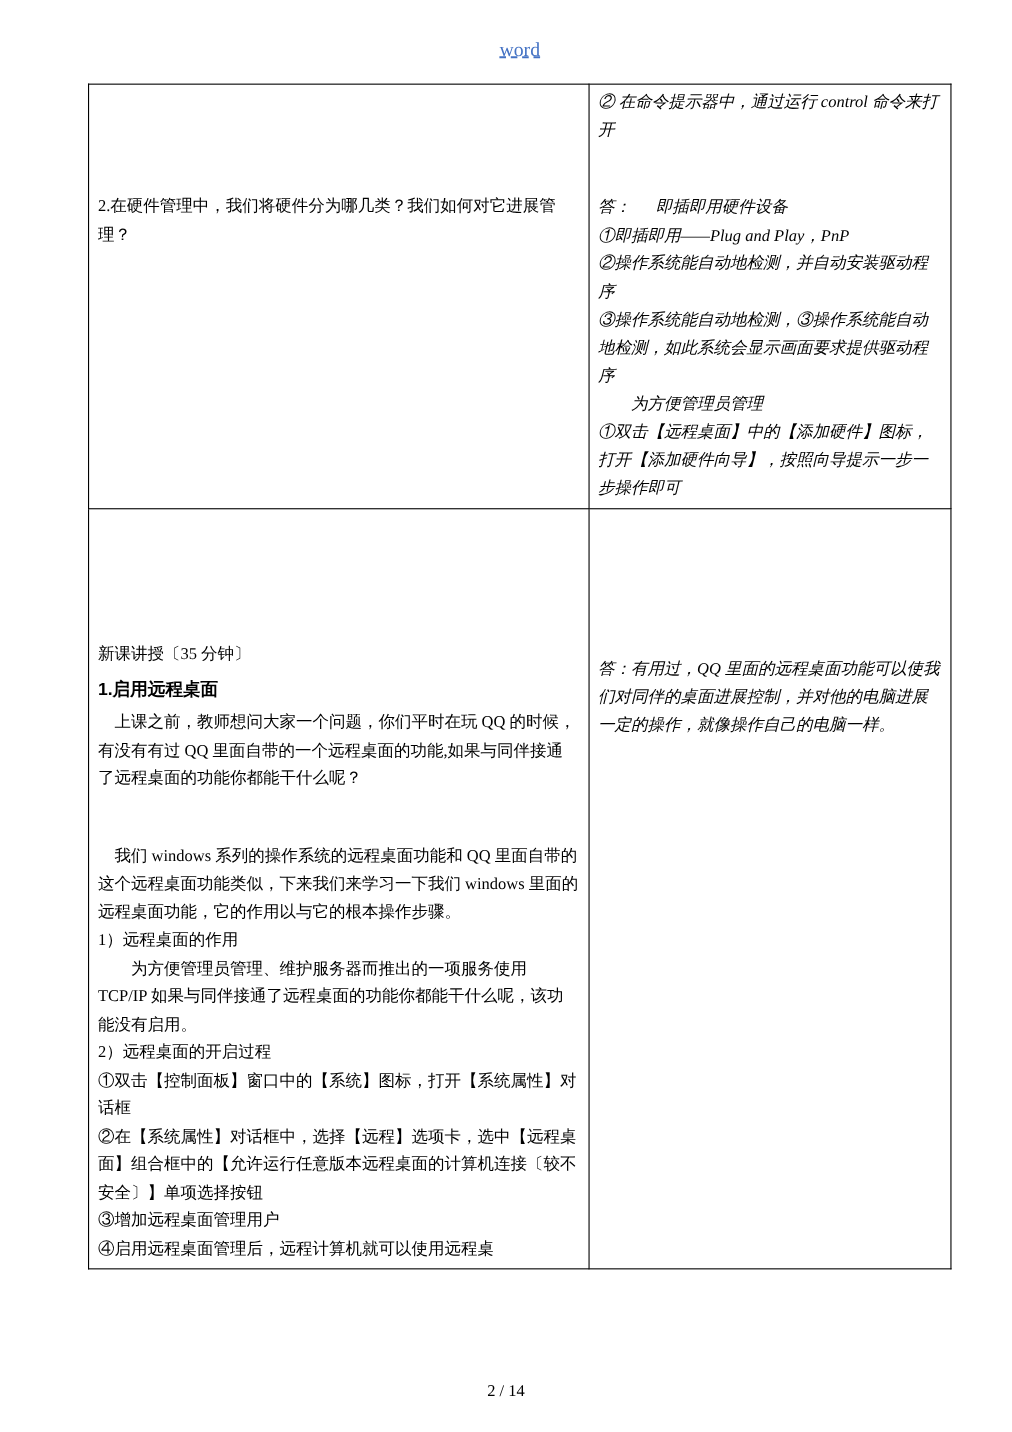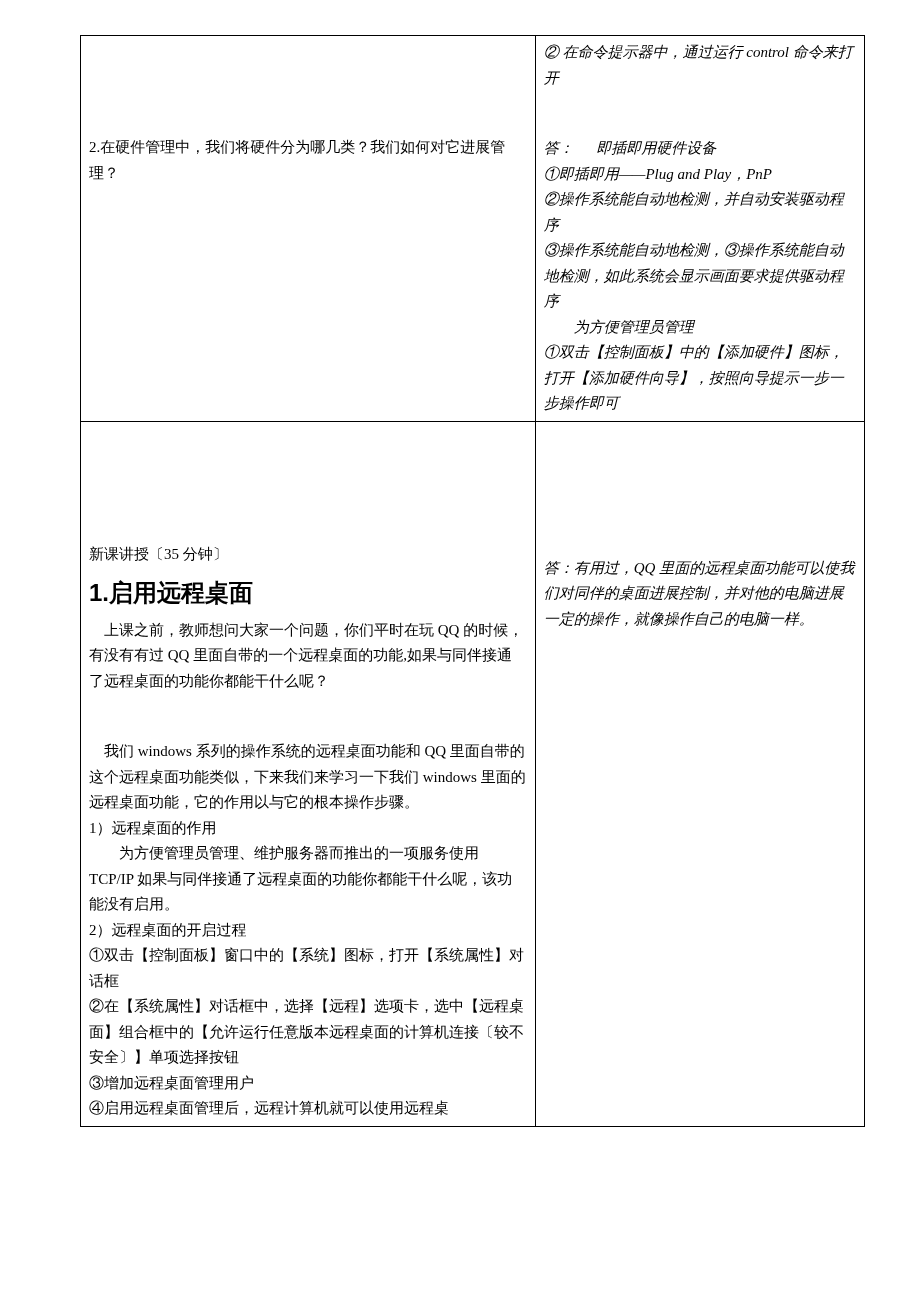--- a/index.html
+++ b/index.html
@@ -40,21 +40,21 @@
     line-height: 1.7;
   }
   .col-left {
     width: 58%;
   }
   .col-right {
     width: 42%;
     font-style: italic;
   }
   .h1 {
-    font-size: 24px;
+    font-size: 16px;
     font-weight: bold;
     font-family: "SimHei", "黑体", sans-serif;
     margin: 6px 0 4px 0;
   }
   .gap-top {
     margin-top: 116px;
   }
   .footer {
     position: absolute;
     left: 0;
@@ -66,40 +66,43 @@
   }
   .row2-left-pad {
     padding-top: 95px;
   }
 </style>
 </head>
 <body>
 
 <div class="page">
 
+  <div class="header">
+    <a href="#">word</a>
+  </div>
 
   <table class="main">
     <tbody>
         <tr>
       <td class="col-left">
         <div class="row2-left-pad">2.在硬件管理中，我们将硬件分为哪几类？我们如何对它进展管理？</div>
       </td>
       <td class="col-right">
         <div>② 在命令提示器中，通过运行 control 命令来打开</div>
         <div style="height:45px"></div>
         <div>
           <span>答：</span>
           <span>　</span>
           <span>即插即用硬件设备</span>
         </div>
         <div>①即插即用——Plug and Play，PnP</div>
         <div>②操作系统能自动地检测，并自动安装驱动程序</div>
         <div>③操作系统能自动地检测，③操作系统能自动地检测，如此系统会显示画面要求提供驱动程序</div>
         <div>　　为方便管理员管理</div>
-        <div>①双击【控制面板】中的【添加硬件】图标，打开【添加硬件向导】，按照向导提示一步一步操作即可</div>
+        <div>①双击【远程桌面】中的【添加硬件】图标，打开【添加硬件向导】，按照向导提示一步一步操作即可</div>
       </td>
     </tr>
     <tr>
       <td class="col-left">
         <div class="gap-top">新课讲授〔35 分钟〕</div>
         <div class="h1">1.启用远程桌面</div>
         <div>　上课之前，教师想问大家一个问题，你们平时在玩 QQ 的时候，有没有有过 QQ 里面自带的一个远程桌面的功能,如果与同伴接通了远程桌面的功能你都能干什么呢？</div>
         <div style="height:45px"></div>
         <div>　我们 windows 系列的操作系统的远程桌面功能和 QQ 里面自带的这个远程桌面功能类似，下来我们来学习一下我们 windows 里面的远程桌面功能，它的作用以与它的根本操作步骤。</div>
         <div>1）远程桌面的作用</div>
@@ -111,14 +114,17 @@
         <div>④启用远程桌面管理后，远程计算机就可以使用远程桌</div>
       </td>
       <td class="col-right">
         <div style="height:130px"></div>
         <div>答：有用过，QQ 里面的远程桌面功能可以使我们对同伴的桌面进展控制，并对他的电脑进展一定的操作，就像操作自己的电脑一样。</div>
       </td>
     </tr>
   </tbody>
     </table>
 
+  <div class="footer">
+    <span>2 / 14</span>
+  </div>
 
 </div>
 
 </body></html>

